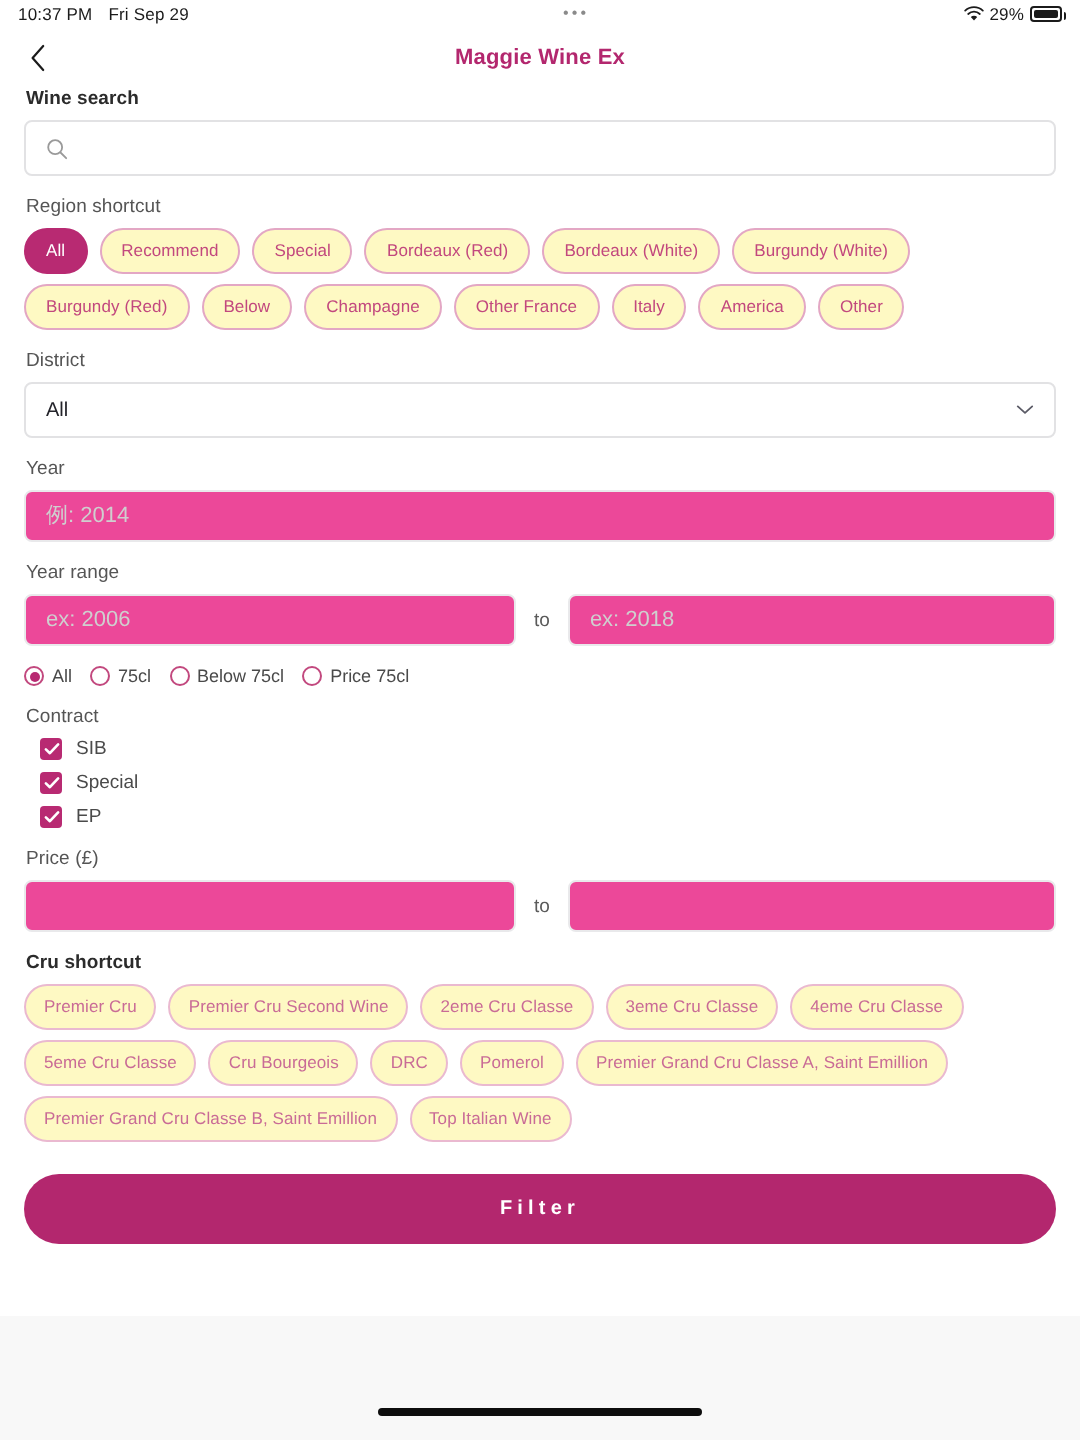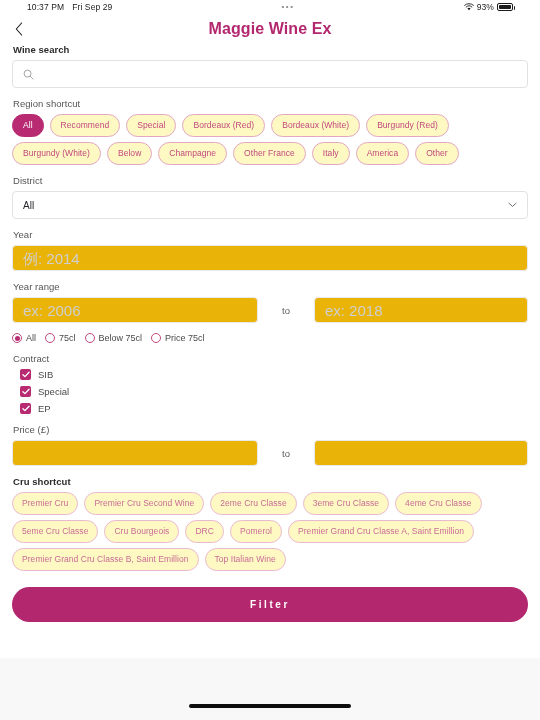--- a/index.html
+++ b/index.html
@@ -8,21 +8,21 @@
     background: #ffffff;
     font-family: "Liberation Sans", "DejaVu Sans", sans-serif;
     -webkit-font-smoothing: antialiased;
   }
   body { position: relative; overflow: hidden; }
 
   
   .statusbar {
     height: 14px; width: 100%;
     display: flex; align-items: center;
-    padding: 0 27px;
+    padding: 0 9px;
     font-size: 8.5px; color: #1b1b1b;
     letter-spacing: .1px;
   }
   .sb-left { display: flex; align-items: center; gap: 8px; white-space: nowrap; }
   .sb-center { flex: 1; display: flex; justify-content: center; align-items: center; }
   .sb-dots { letter-spacing: 1.6px; color: #8a8a8a; font-size: 8px; line-height: 1; }
   .sb-right { display: flex; align-items: center; gap: 3px; white-space: nowrap; }
   .wifi-ico { display: block; }
   .batt {
     width: 16px; height: 7.5px; border: 1px solid #1b1b1b;
@@ -38,21 +38,21 @@
   .navbar {
     height: 30px; position: relative;
     display: flex; align-items: center; justify-content: center;
   }
   .nav-back {
     position: absolute; left: 6px; top: 50%; transform: translateY(-50%);
     width: 26px; height: 26px; display: flex; align-items: center; justify-content: center;
     cursor: pointer;
   }
   .nav-title {
-    font-size: 16px; font-weight: bold; color: #b3276e; letter-spacing: .1px;
+    font-size: 11px; font-weight: bold; color: #b3276e; letter-spacing: .1px;
   }
 
   
   .page { padding: 0 12px; }
   .label {
     font-size: 9.5px; color: #2b2b2b; font-weight: bold;
     margin: 0 0 5px 1px; letter-spacing: .05px;
   }
   .label.light { font-weight: normal; color: #555; }
 
@@ -86,25 +86,25 @@
   
   .select {
     height: 28px; border: 1px solid #e2e2e4; border-radius: 4px; background: #fff;
     display: flex; align-items: center; justify-content: space-between;
     padding: 0 10px; font-size: 10px; color: #24242b; cursor: pointer;
   }
 
   
   .field {
     height: 26px; width: 100%; border: 1px solid #e9e9eb; border-radius: 4px;
-    background: #eab308; padding: 0 10px; font-size: 15px; color: #222;
+    background: #ec4899; padding: 0 10px; font-size: 11px; color: #222;
     outline: 0; font-family: inherit;
   }
   .field::placeholder { color: #cfcfcf; }
-  .row2 { display: flex; align-items: center; gap: 24px; }
+  .row2 { display: flex; align-items: center; gap: 9px; }
   .row2 .field { flex: 1; }
   .row2 .sep { font-size: 9.5px; color: #5b5b5b; }
   .row2 .left { flex: 0 0 246px; }
 
   
   .radios { display: flex; align-items: center; gap: 9px; }
   .radio { display: flex; align-items: center; gap: 4px; cursor: pointer; }
   .radio .dot {
     width: 10px; height: 10px; border-radius: 50%;
     border: 1.4px solid #c2487e; background: #fff;
@@ -150,21 +150,21 @@
   </div>
   <div class="sb-center">
     <span class="sb-dots">•••</span>
   </div>
   <div class="sb-right">
     <svg class="wifi-ico" width="10" height="8" viewBox="0 0 10 8">
       <path d="M0.6 2.3a6.4 6.4 0 0 1 8.8 0" fill="none" stroke="#1b1b1b" stroke-width="0.9" stroke-linecap="round"></path>
       <path d="M2.1 4a4.2 4.2 0 0 1 5.8 0" fill="none" stroke="#1b1b1b" stroke-width="0.9" stroke-linecap="round"></path>
       <path d="M5 7.2 3.4 5.5a2.3 2.3 0 0 1 3.2 0z" fill="#1b1b1b"></path>
     </svg>
-    <span>93%</span>
+    <span>29%</span>
     <span class="batt">
         <i></i>
       </span>
   </div>
 </div>
 
 <div class="navbar">
   <div class="nav-back">
     <svg width="8" height="14" viewBox="0 0 8 14">
       <path d="M6.6 1 1.3 7l5.3 6" fill="none" stroke="#1b1b1b" stroke-width="1.1" stroke-linecap="round" stroke-linejoin="round"></path>
@@ -187,22 +187,22 @@
   </div>
 
   <div class="sec">
     <div class="label light">Region shortcut</div>
     <div class="chips">
       <div class="chip active">All</div>
       <div class="chip">Recommend</div>
       <div class="chip">Special</div>
       <div class="chip">Bordeaux (Red)</div>
       <div class="chip">Bordeaux (White)</div>
+      <div class="chip">Burgundy (White)</div>
       <div class="chip">Burgundy (Red)</div>
-      <div class="chip">Burgundy (White)</div>
       <div class="chip">Below</div>
       <div class="chip">Champagne</div>
       <div class="chip">Other France</div>
       <div class="chip">Italy</div>
       <div class="chip">America</div>
       <div class="chip">Other</div>
     </div>
   </div>
 
   <div class="sec">

